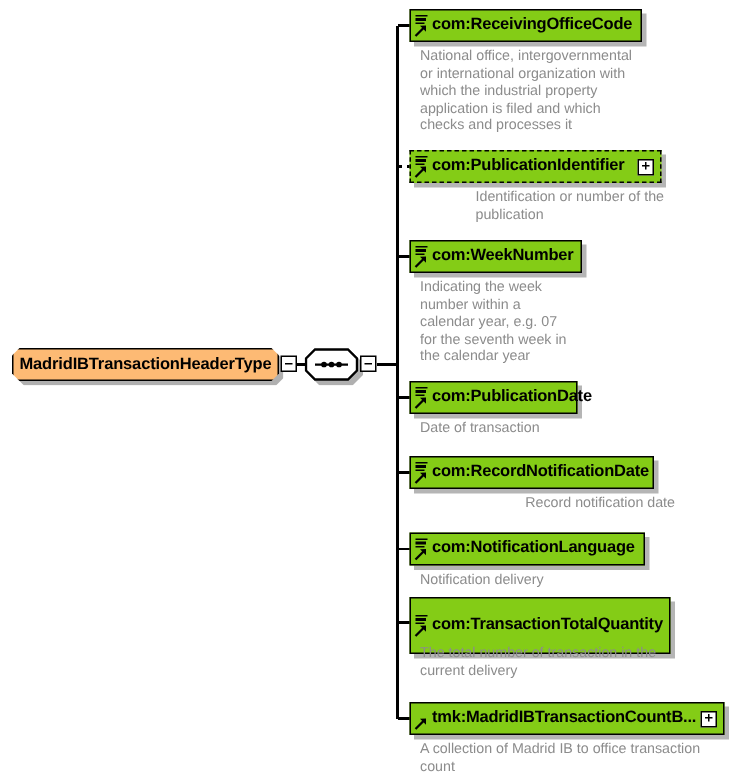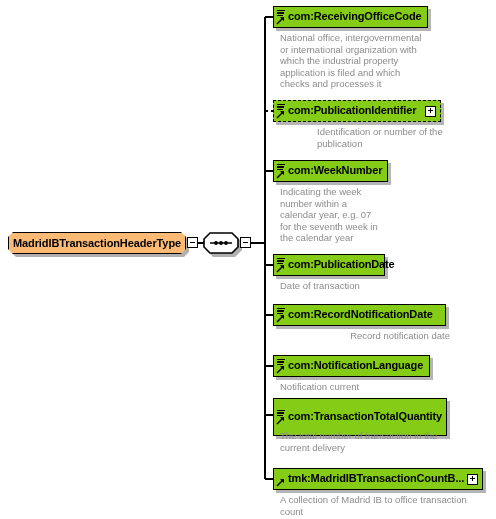--- a/index.html
+++ b/index.html
@@ -333,21 +333,21 @@
         <svg class="glyph-arrow" viewBox="0 0 9 9" width="9" height="9">
           <line x1="1" y1="8" x2="7" y2="2" stroke="#000" stroke-width="1.5"></line>
           <polygon points="8,1 8,5.2 4,1.2" fill="#000"></polygon>
         </svg>
       </span>
       <span class="elem-label">com:PublicationDate</span>
     </div>
   </div>
   <div class="anno" style="left:280px; top:280px; width:160px;">Date of transaction</div>
 
-  <div class="elem" style="left:273px; top:304px; width:163px; height:22px;padding-left:10px;">
+  <div class="elem" style="left:273px; top:304px; width:163px; height:22px;">
     <div class="elem-shadow"></div>
     <div class="elem-box">
       <span class="elem-glyph">
         <span class="glyph-lines">
             <i></i>
             <i></i>
             <i></i>
           </span>
         <svg class="glyph-arrow" viewBox="0 0 9 9" width="9" height="9">
           <line x1="1" y1="8" x2="7" y2="2" stroke="#000" stroke-width="1.5"></line>
@@ -369,21 +369,21 @@
             <i></i>
           </span>
         <svg class="glyph-arrow" viewBox="0 0 9 9" width="9" height="9">
           <line x1="1" y1="8" x2="7" y2="2" stroke="#000" stroke-width="1.5"></line>
           <polygon points="8,1 8,5.2 4,1.2" fill="#000"></polygon>
         </svg>
       </span>
       <span class="elem-label">com:NotificationLanguage</span>
     </div>
   </div>
-  <div class="anno" style="left:280px; top:381px; width:170px;">Notification current</div>
+  <div class="anno" style="left:280px; top:381px; width:170px;">Notification delivery</div>
 
   <div class="elem" style="left:273px; top:398px; width:174px; height:38px;">
     <div class="elem-shadow"></div>
     <div class="elem-box">
       <span class="elem-glyph">
         <span class="glyph-lines">
             <i></i>
             <i></i>
             <i></i>
           </span>

